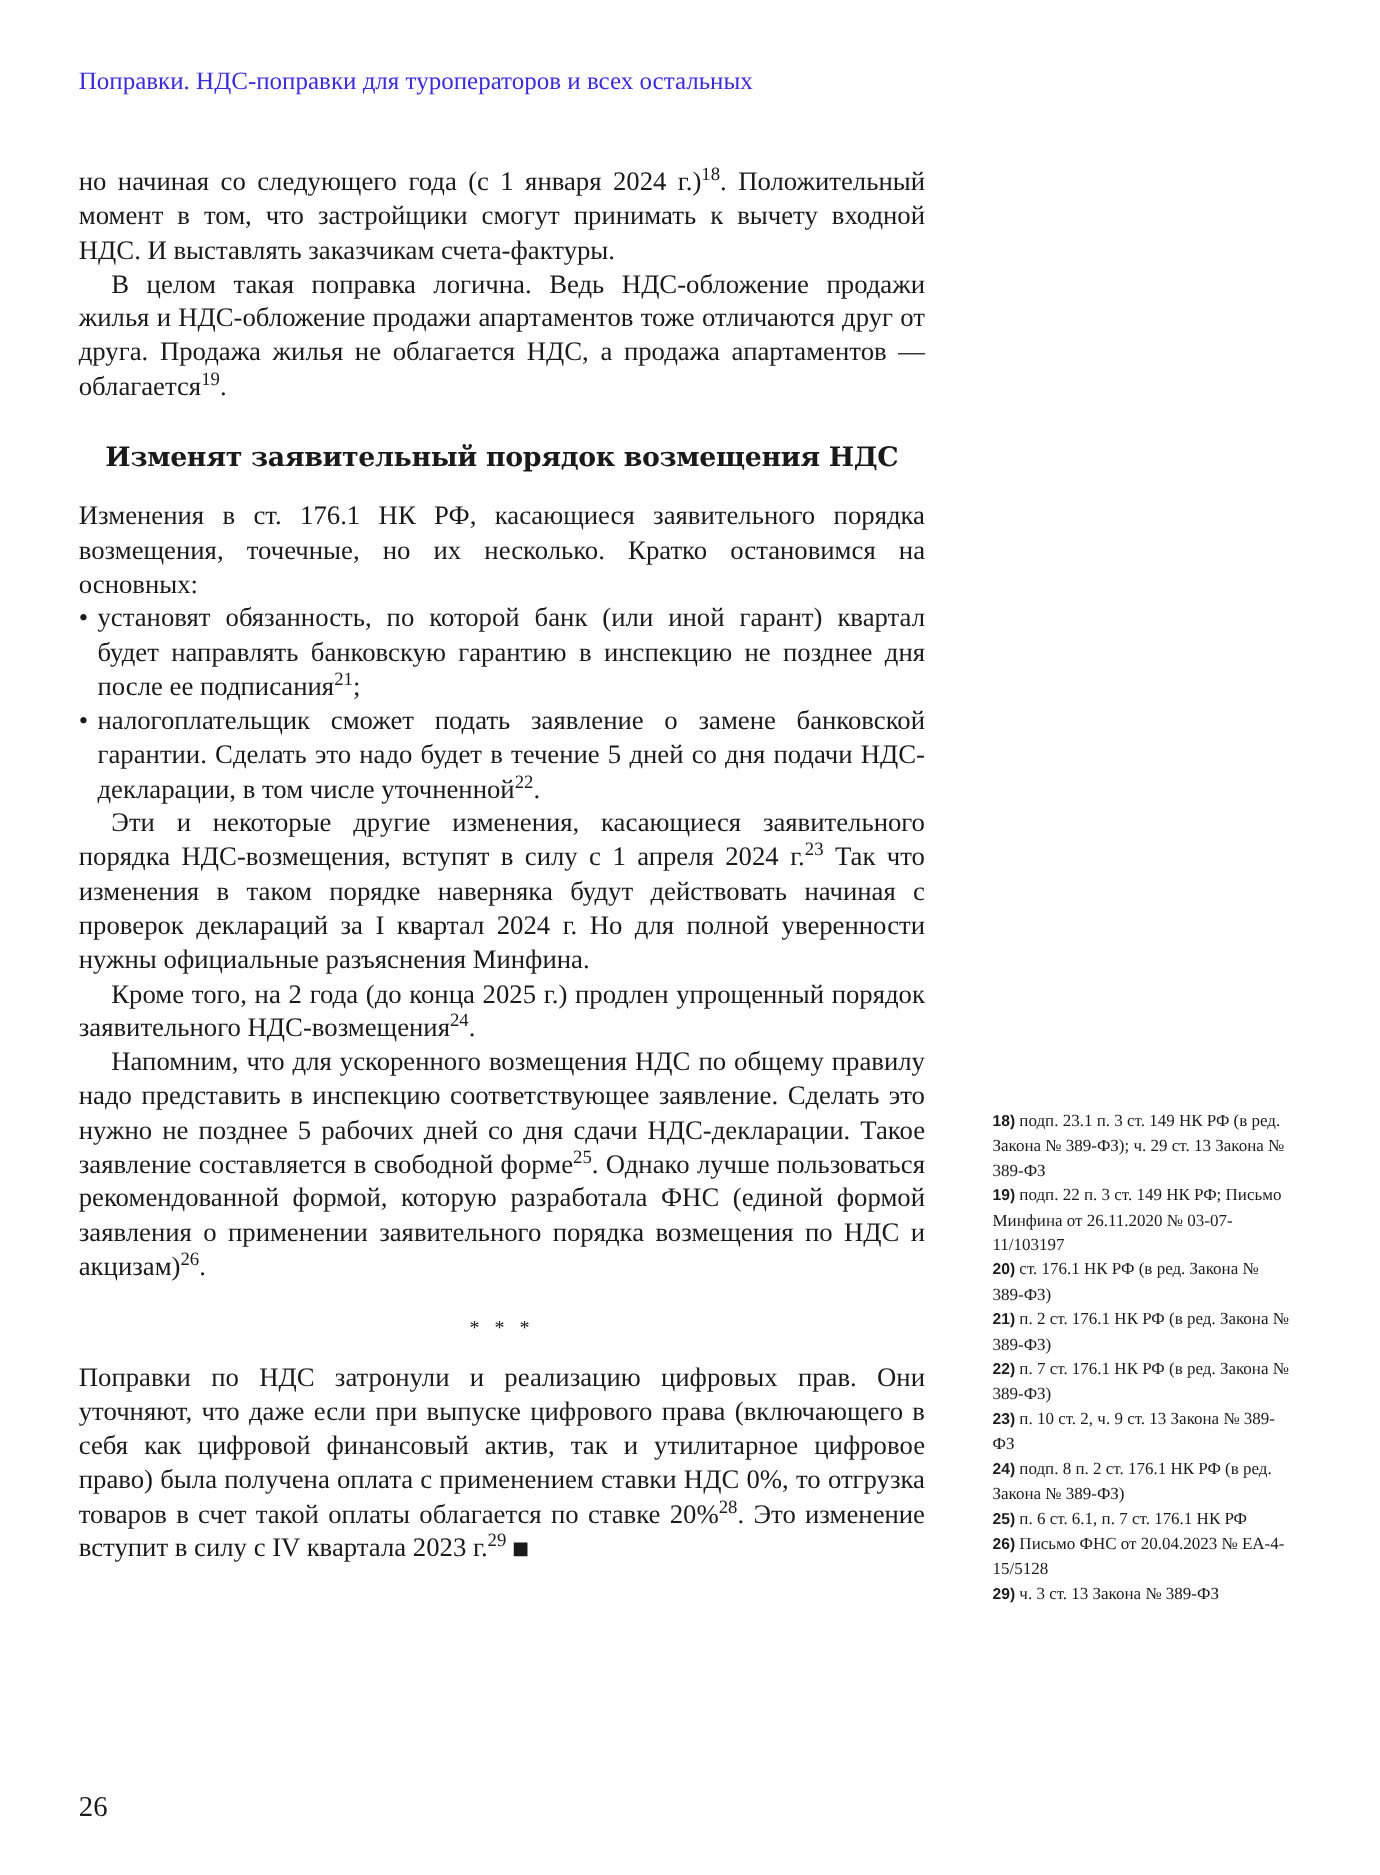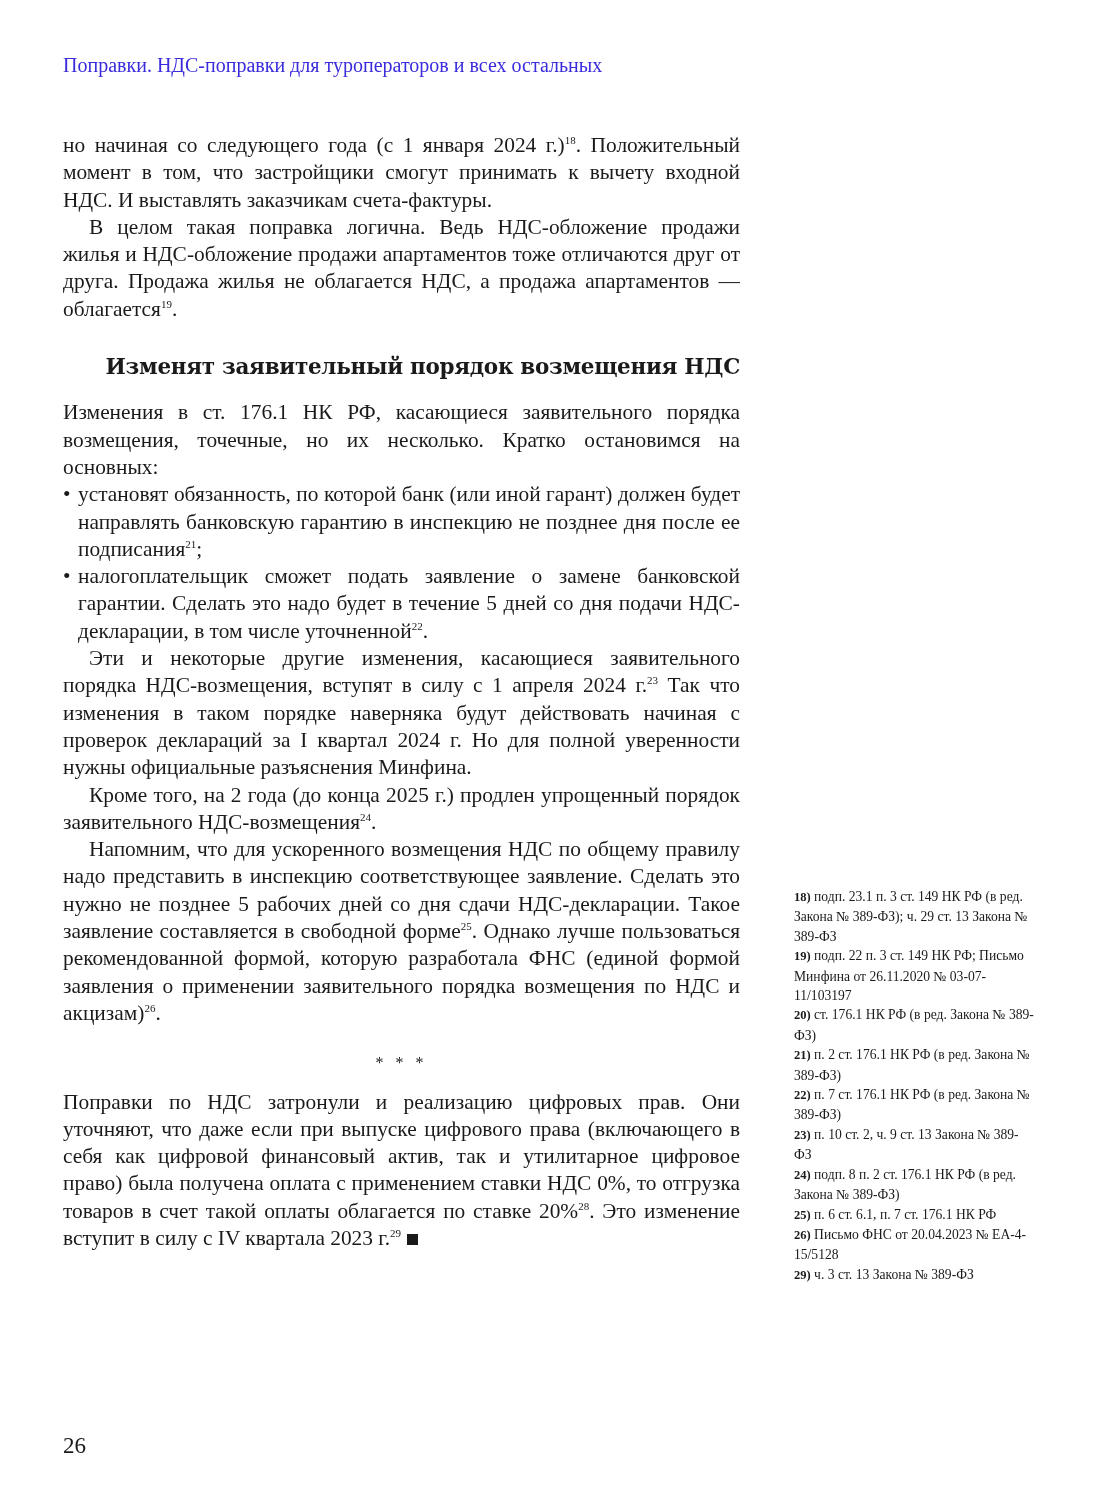--- a/index.html
+++ b/index.html
@@ -7,52 +7,52 @@
          font-family: "DejaVu Serif", "Liberation Serif", serif; color: #1a1a1a; }
   .running-head { position: absolute; left: 63px; top: 54px; font-size: 20px;
                   color: #3a2bdc; font-family: "Liberation Serif", serif; white-space: nowrap; }
   .running-head b { font-weight: normal; }
   .main { position: absolute; left: 63px; top: 132px; width: 677px;
           font-family: "Liberation Serif", serif; font-size: 21.4px; line-height: 27.3px;
           text-align: justify; }
   .main p { margin: 0; }
   .main p.indent { text-indent: 26px; }
   .main h2 { font-family: "DejaVu Serif", serif; font-weight: bold; font-size: 21.5px;
-             margin: 30px 0 19px 0; letter-spacing: -0.3px; text-align: right; }
+             margin: 30px 0 19px 0; letter-spacing: -0.3px; text-align: center; }
   .main ul { list-style: none; margin: 0; padding: 0; }
   .main li { position: relative; padding-left: 15px; }
   .main li::before { content: "•"; position: absolute; left: 0; top: 0; }
-  sup { font-size: 11px; line-height: 0; vertical-align: 8px; }
+  sup { font-size: 15px; line-height: 0; vertical-align: 8px; }
   .stars { text-align: center; margin: 22px 0 12px 0; font-size: 16px; letter-spacing: 4px; }
   .endmark { display: inline-block; width: 11px; height: 11px; background: #1a1a1a;
              margin-left: 6px; vertical-align: 0px; }
   .footnotes { position: absolute; left: 794px; top: 887px; width: 240px;
                font-family: "Liberation Serif", serif; font-size: 13.6px; line-height: 19.4px; }
   .fn { margin-bottom: 0; }
-  .fn b { font-family: Liberation Serif, serif; font-weight: bold; font-size: 12.5px; margin-top: 32px; }
+  .fn b { font-family: Liberation Sans, sans-serif; font-weight: bold; font-size: 12.5px; margin-top: 32px; }
   .page-number { position: absolute; left: 63px; top: 1433px; font-size: 23px;
                  font-family: "Liberation Serif", serif; }
 </style>
 </head>
 <body>
 
 <div class="running-head">
   <b>Поправки.</b>
   <span>НДС-поправки для туроператоров и всех остальных</span>
 </div>
 
 <div class="main">
   <p><span>но начиная со следующего года (с 1 января 2024 г.)</span><sup>18</sup><span>. Положительный момент в том, что застройщики смогут принимать к вычету входной НДС. И выставлять заказчикам счета-фактуры.</span></p>
   <p class="indent"><span>В целом такая поправка логична. Ведь НДС-обложение продажи жилья и НДС-обложение продажи апартаментов тоже отличаются друг от друга. Продажа жилья не облагается НДС, а продажа апартаментов — облагается</span><sup>19</sup><span>.</span></p>
 
   <h2>Изменят заявительный порядок возмещения НДС</h2>
 
   <p>Изменения в ст. 176.1 НК РФ, касающиеся заявительного порядка возмещения, точечные, но их несколько. Кратко остановимся на основных:</p>
   <ul>
-    <li><span>установят обязанность, по которой банк (или иной гарант) должен будет направлять банковскую гарантию в инспекцию не позднее дня после ее подписания</span><sup>21</sup><span>;</span></li>
+    <li><span>установят обязанность, по которой банк (или иной гарант) квартал будет направлять банковскую гарантию в инспекцию не позднее дня после ее подписания</span><sup>21</sup><span>;</span></li>
     <li><span>налогоплательщик сможет подать заявление о замене банковской гарантии. Сделать это надо будет в течение 5 дней со дня подачи НДС-декларации, в том числе уточненной</span><sup>22</sup><span>.</span></li>
   </ul>
   <p class="indent"><span>Эти и некоторые другие изменения, касающиеся заявительного порядка НДС-возмещения, вступят в силу с 1 апреля 2024 г.</span><sup>23</sup><span> Так что изменения в таком порядке наверняка будут действовать начиная с проверок деклараций за I квартал 2024 г. Но для полной уверенности нужны официальные разъяснения Минфина.</span></p>
   <p class="indent"><span>Кроме того, на 2 года (до конца 2025 г.) продлен упрощенный порядок заявительного НДС-возмещения</span><sup>24</sup><span>.</span></p>
   <p class="indent"><span>Напомним, что для ускоренного возмещения НДС по общему правилу надо представить в инспекцию соответствующее заявление. Сделать это нужно не позднее 5 рабочих дней со дня сдачи НДС-декларации. Такое заявление составляется в свободной форме</span><sup>25</sup><span>. Однако лучше пользоваться рекомендованной формой, которую разработала ФНС (единой формой заявления о применении заявительного порядка возмещения по НДС и акцизам)</span><sup>26</sup><span>.</span></p>
 
   <div class="stars">* * *</div>
 
   <p><span>Поправки по НДС затронули и реализацию цифровых прав. Они уточняют, что даже если при выпуске цифрового права (включающего в себя как цифровой финансовый актив, так и утилитарное цифровое право) была получена оплата с применением ставки НДС 0%, то отгрузка товаров в счет такой оплаты облагается по ставке 20%</span><sup>28</sup><span>. Это изменение вступит в силу с IV квартала 2023 г.</span><sup>29</sup><span class="endmark"></span></p>
 </div>

